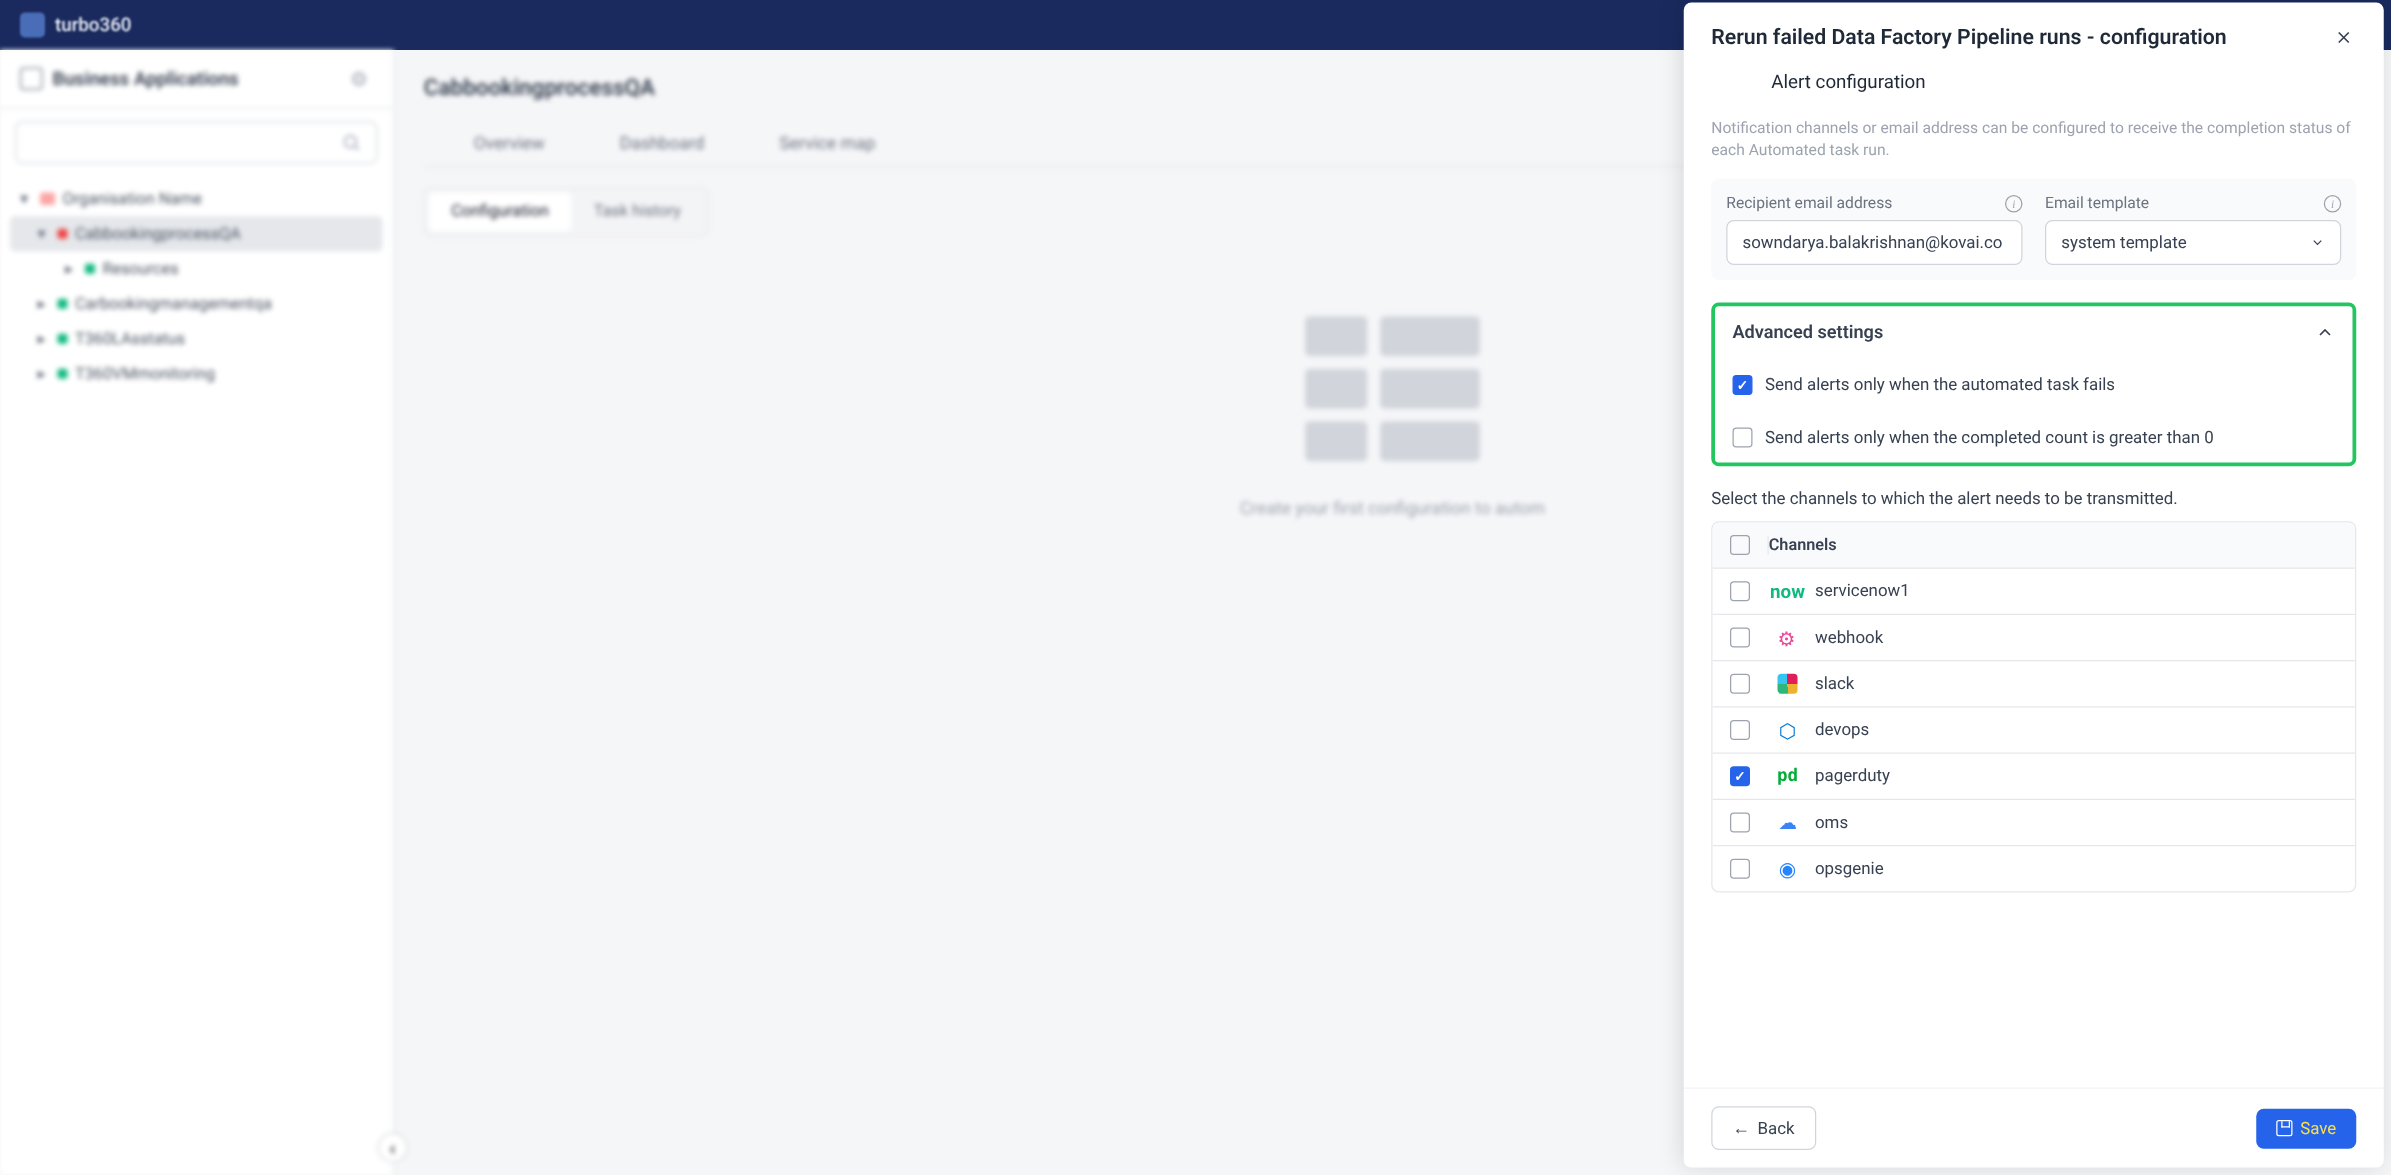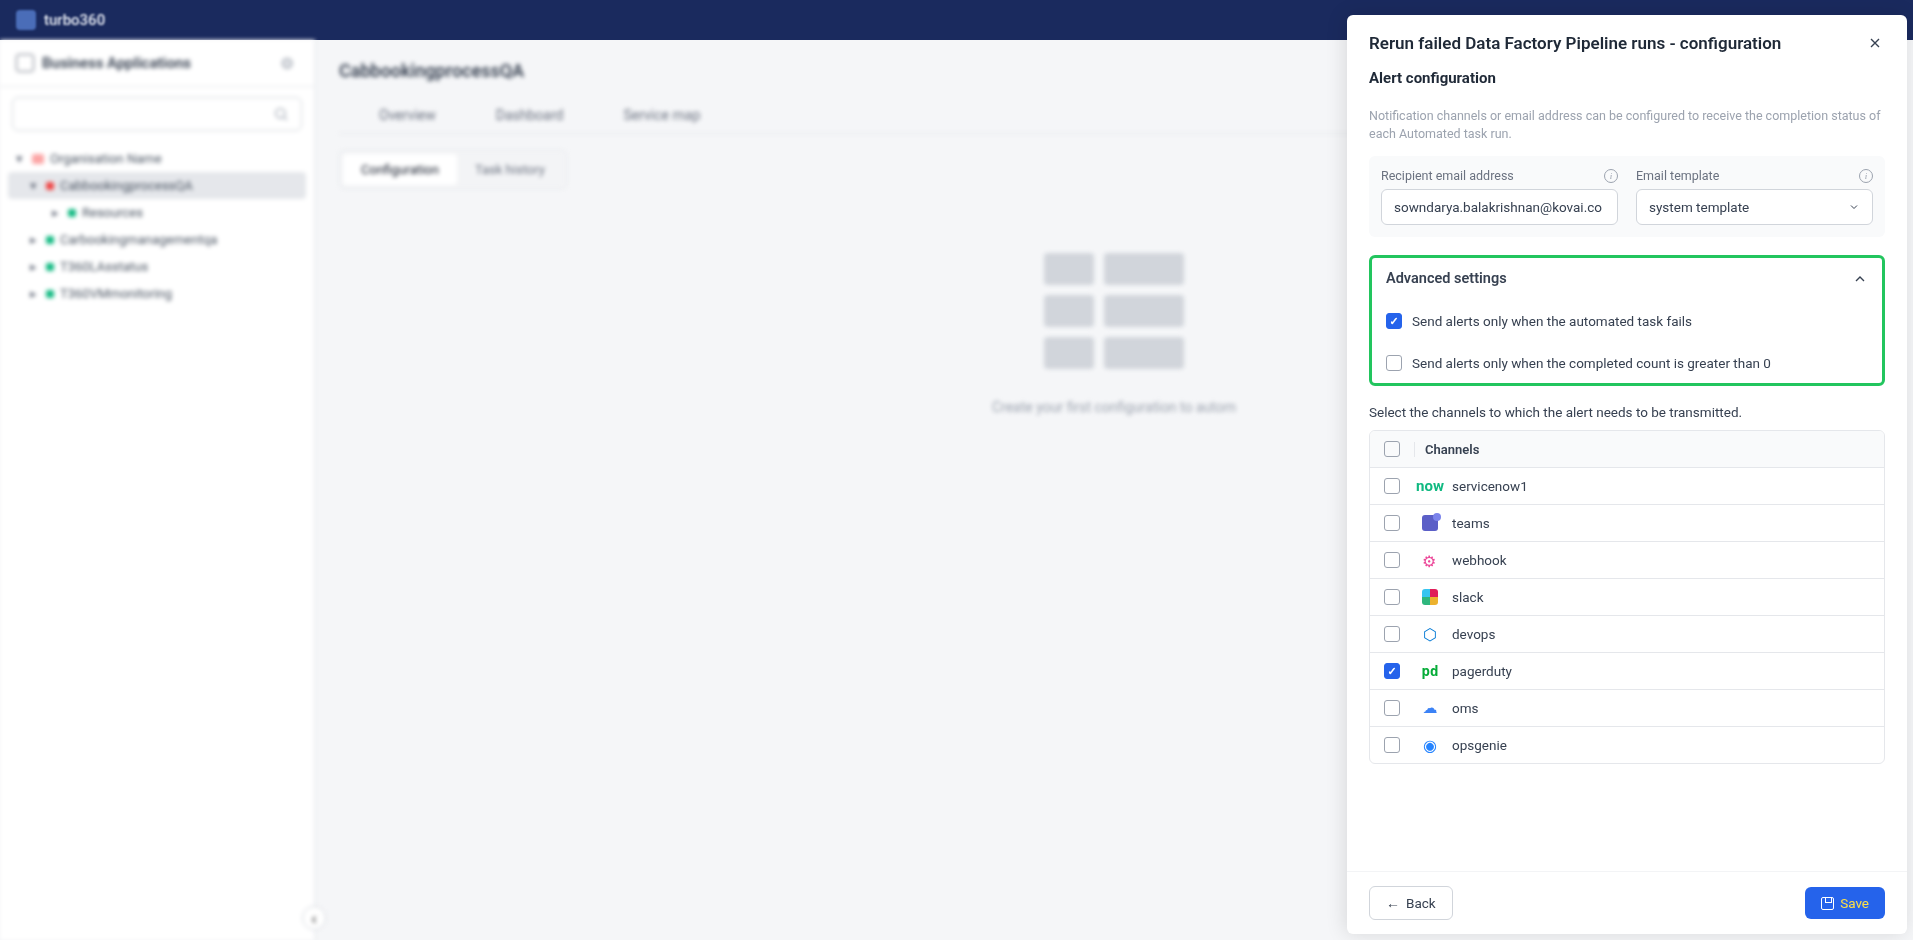--- a/index.html
+++ b/index.html
@@ -42,28 +42,28 @@
     .seg-tab { padding: 8px 18px; font-size: 13px; color: #6b7280; border-radius: 4px; cursor: pointer; }
     .seg-tab.active { background: #fff; color: #111827; }
     .placeholder-area { display: flex; flex-direction: column; align-items: center; padding-top: 40px; gap: 10px; }
     .ph-row { display: flex; gap: 10px; }
     .ph-box { background: #d1d5db; border-radius: 4px; }
     .ph-box.sm { width: 50px; height: 32px; }
     .ph-box.lg { width: 80px; height: 32px; }
     .ph-caption { margin-top: 20px; color: #9ca3af; font-size: 14px; }
     
     
-    .drawer { position: absolute; top: 15px; right: 6px; bottom: 6px; width: 560px; background: #fff; border-radius: 6px; box-shadow: -2px 0 20px rgba(0,0,0,0.12); display: flex; flex-direction: column; z-index: 100; }
+    .drawer { position: absolute; top: 2px; right: 6px; bottom: 6px; width: 560px; background: #fff; border-radius: 6px; box-shadow: -2px 0 20px rgba(0,0,0,0.12); display: flex; flex-direction: column; z-index: 100; }
     .drawer-header { padding: 18px 22px 12px; display: flex; justify-content: space-between; align-items: center; }
     .drawer-title { font-size: 17px; font-weight: 600; color: #1f2937; }
     .drawer-close { cursor: pointer; color: #374151; width: 20px; height: 20px; display: flex; align-items: center; justify-content: center; font-size: 18px; }
     
     .drawer-body { flex: 1; overflow-y: auto; padding: 0 22px; }
     
-    .section-heading { font-size: 15px; font-weight: 700; color: #1f2937; margin-top: 4px; }
+    .section-heading { font-size: 15px; font-weight: 400; color: #1f2937; margin-top: 4px; margin-left: 48px; }
     .section-sub { font-size: 12.5px; color: #9ca3af; margin-top: 20px; line-height: 1.4; }
     
     .form-row { display: flex; gap: 18px; margin-top: 14px; background: #f9fafb; padding: 12px; border-radius: 6px; justify-content: flex-end; }
     .field { flex: 1; }
     .field-label { font-size: 12.5px; color: #6b7280; display: flex; justify-content: space-between; align-items: center; margin-bottom: 6px; }
     .info-ico { width: 14px; height: 14px; border: 1.3px solid #9ca3af; border-radius: 50%; display: inline-flex; align-items: center; justify-content: center; font-size: 9px; color: #9ca3af; font-style: italic; font-family: serif; }
     .field input, .field .select { width: 100%; padding: 9px 12px; border: 1px solid #d1d5db; border-radius: 6px; font-size: 13.5px; color: #374151; background: #fff; }
     .field .select { display: flex; justify-content: space-between; align-items: center; cursor: pointer; }
     .chev-down { width: 12px; height: 12px; }
     
@@ -75,21 +75,21 @@
     .checkbox { width: 16px; height: 16px; border: 1.5px solid #9ca3af; border-radius: 3px; display: flex; align-items: center; justify-content: center; cursor: pointer; flex-shrink: 0; }
     .checkbox.checked { background: #2563eb; border-color: #2563eb; }
     .checkbox.checked::after { content: '✓'; color: #fff; font-size: 11px; font-weight: bold; }
     .check-label { font-size: 13.5px; color: #374151; }
     
     .channel-instr { font-size: 13.5px; color: #374151; margin-top: 18px; margin-bottom: 10px; }
     
     .channel-table { border: 1px solid #e5e7eb; border-radius: 6px; overflow: hidden; }
     .channel-header-row { display: flex; align-items: center; background: #f9fafb; padding: 10px 14px; border-bottom: 1px solid #e5e7eb; }
     .channel-header-row .ch-check-col { width: 30px; }
-    .channel-col-label { font-size: 13px; font-weight: 600; color: #374151; padding-left: 10px; border-left: 1px solid #e5e7eb; }
+    .channel-col-label { font-size: 13px; font-weight: 600; color: #374151; border-left: 1px solid #e5e7eb; }
     .channel-row { display: flex; align-items: center; padding: 8px 14px; border-bottom: 1px solid #e5e7eb; }
     .channel-row:last-child { border-bottom: none; }
     .ch-check-col { width: 30px; display: flex; }
     .ch-icon { width: 20px; height: 20px; margin: 0 12px 0 6px; display: flex; align-items: center; justify-content: center; flex-shrink: 0; }
     .ch-name { font-size: 13.5px; color: #374151; }
     
     
     .ico-servicenow { font-size: 15px; font-weight: bold; color: #10b981; }
     .ico-teams { background: #5b5fc7; width: 16px; height: 16px; border-radius: 3px; position: relative; }
     .ico-teams::before { content: ''; position: absolute; width: 8px; height: 8px; background: #7b83eb; border-radius: 50%; right: -3px; top: -2px; }
@@ -272,29 +272,20 @@
         <span class="ch-icon">
             <span class="ico-servicenow">now</span>
           </span>
         <span class="ch-name">servicenow1</span>
       </div>
       <div class="channel-row">
         <div class="ch-check-col">
             <span class="checkbox"></span>
           </div>
         <span class="ch-icon">
-            <span class="ico-teams"></span>
-          </span>
-        <span class="ch-name">teams</span>
-      </div>
-      <div class="channel-row">
-        <div class="ch-check-col">
-            <span class="checkbox"></span>
-          </div>
-        <span class="ch-icon">
             <span class="ico-webhook"></span>
           </span>
         <span class="ch-name">webhook</span>
       </div>
       <div class="channel-row">
         <div class="ch-check-col">
             <span class="checkbox"></span>
           </div>
         <span class="ch-icon">
             <span class="ico-slack"></span>

